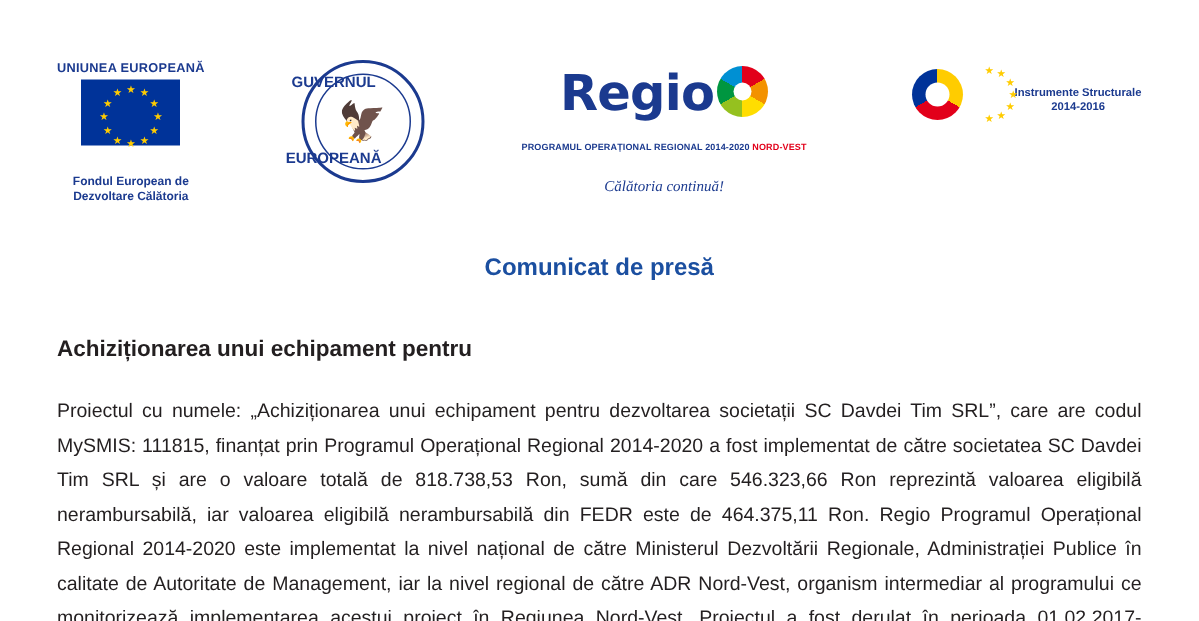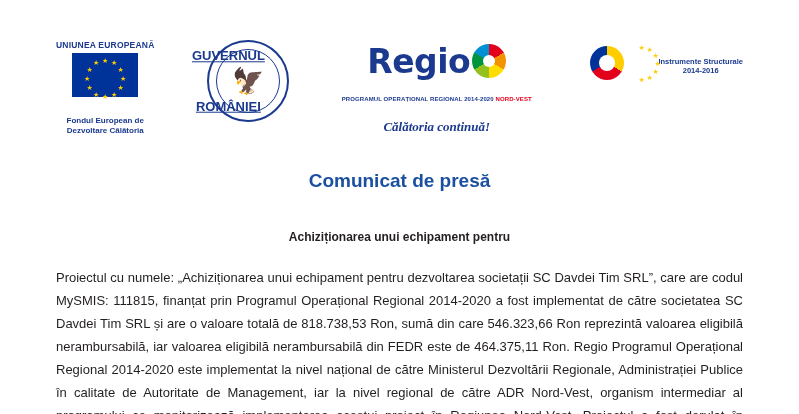--- a/index.html
+++ b/index.html
@@ -12,21 +12,21 @@
     background: #ffffff;
     font-family: "Liberation Sans", sans-serif;
     color: #231f20;
     overflow: hidden;
   }
   .page {
     position: relative;
     width: 799px;
     height: 402px;
     box-sizing: border-box;
-    padding: 0 56px;
+    padding: 0 38px;
   }
 
   
   .logo-strip {
     display: flex;
     align-items: flex-start;
     justify-content: space-between;
     padding-top: 40px;
     height: 96px;
   }
@@ -93,27 +93,26 @@
     font-size: 26px;
     color: #1b3a8f;
     line-height: 26px;
   }
   .seal-text {
     position: absolute;
     left: 0; top: 0; right: 0; bottom: 0;
   }
   .seal-text span {
     position: absolute;
-    font-size: 13px;
+    font-size: 10px;
     font-weight: bold;
     color: #1b3a8f;
     transform-origin: center center;
     left: 50%;
     top: 50%;
-    text-decoration: underline;
   }
 
   
   .regio {
     display: flex;
     flex-direction: column;
     align-items: center;
     margin-top: 4px;
     gap: 16px;
   }
@@ -157,24 +156,24 @@
     font-weight: bold;
     color: #1b3a8f;
     letter-spacing: 0.1px;
     margin-top: 2px;
     white-space: nowrap;
   }
   .regio-nv {
     color: #e2001a;
   }
   .regio-tagline {
-    font-size: 13px;
+    font-size: 10px;
     color: #1b3a8f;
     font-style: italic;
-    font-weight: bold;
+    font-weight: normal;
     margin-top: 1px;
     font-family: "Liberation Serif", serif;
   }
 
   
   .is-logo {
     display: flex;
     flex-direction: row;
     align-items: center;
     margin-top: 2px;
@@ -216,28 +215,27 @@
     font-weight: bold;
     text-align: center;
     line-height: 9px;
     margin-top: 1px;
   }
 
   
   .press-title {
     text-align: center;
     color: #1b4fa0;
-    font-size: 19px;
+    font-size: 16px;
     font-weight: bold;
     margin-top: 34px;
   }
 
   .subtitle {
-    text-align: center;
-    font-size: 12px;
+    font-size: 15px;
     font-weight: bold;
     margin-top: 30px;
     line-height: 30px;
   }
 
   .body-text {
     margin-top: 14px;
     font-size: 13px;
     line-height: 23px;
     text-align: justify;
@@ -275,21 +273,21 @@
       </div>
     </div>
 
     <div class="logo-block">
       <div class="seal">
         <div class="seal-inner">
           <div class="seal-eagle">🦅</div>
         </div>
         <div class="seal-text">
           <span style="transform:translate(-50%,-50%) rotate(-38deg) translateY(-32px) rotate(38deg);">GUVERNUL</span>
-          <span style="transform:translate(-50%,-50%) rotate(38deg) translateY(32px) rotate(-38deg);">ROMÂNIEI</span>
+          <span style="transform:translate(-50%,-50%) rotate(38deg) translateY(32px) rotate(-38deg);">EUROPEANĂ</span>
         </div>
       </div>
     </div>
 
     <div class="regio">
       <div class="regio-top">
         <div class="regio-word">Regio</div>
         <div class="regio-wheel"></div>
       </div>
       <div class="regio-line">

